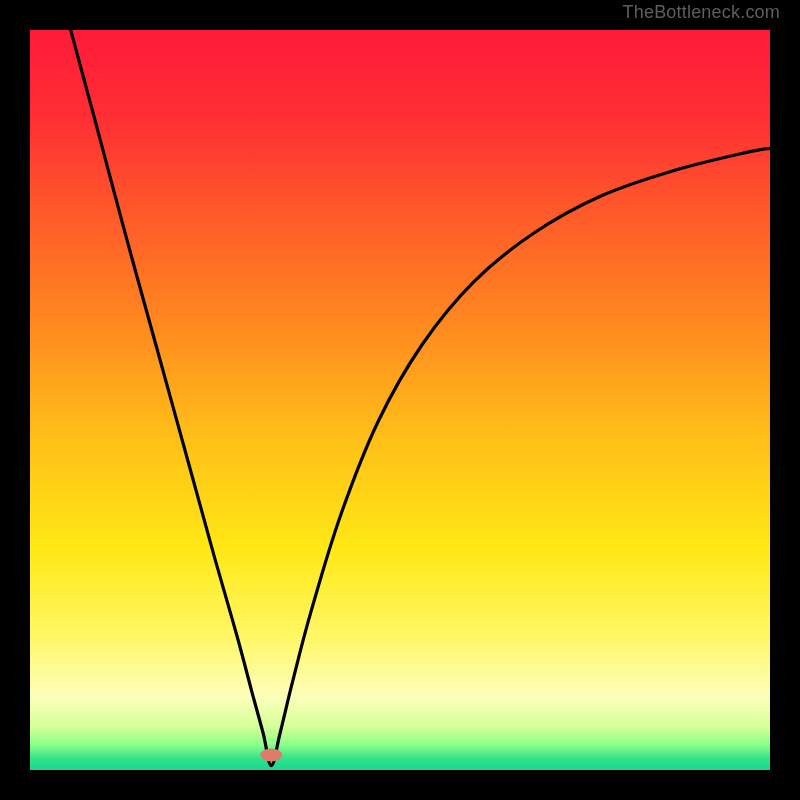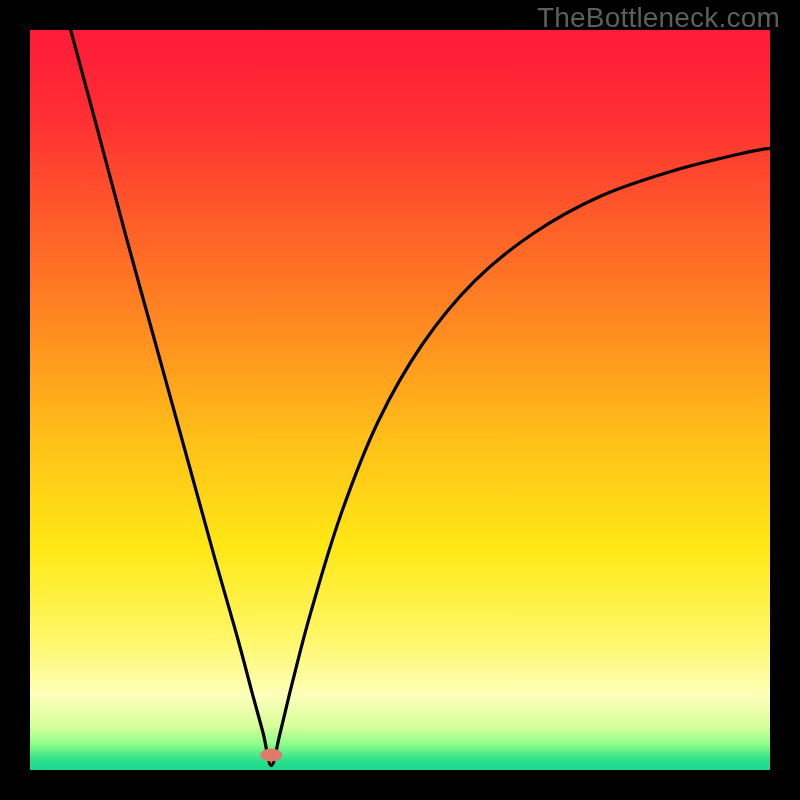--- a/index.html
+++ b/index.html
@@ -24,21 +24,21 @@
     left: 0;
     top: 0;
     width: 740px;
     height: 740px;
   }
   .watermark {
     position: absolute;
     top: 2px;
     right: 20px;
     color: #5e5e5e;
-    font-size: 28px;
+    font-size: 18px;
     font-weight: 500;
     letter-spacing: 0.2px;
     user-select: none;
   }
 </style>
 </head>
 <body>
 
 <div class="watermark">TheBottleneck.com</div>
 

